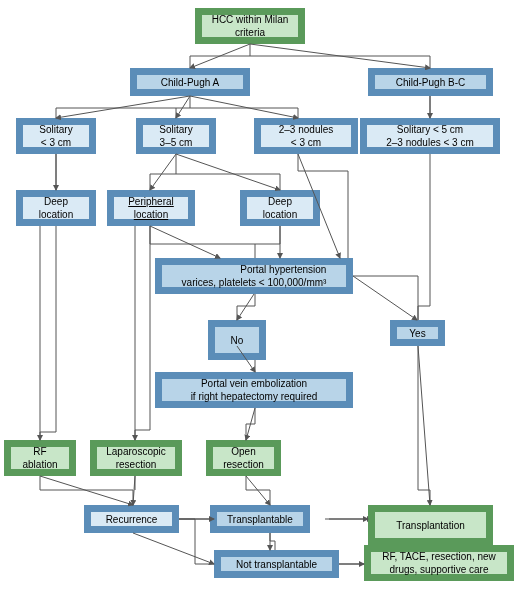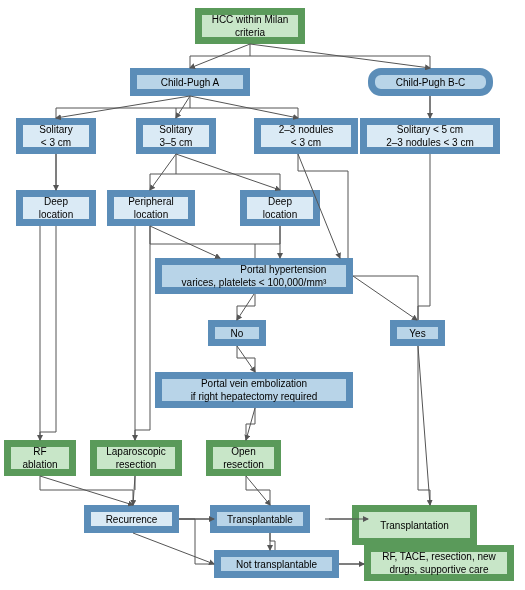--- a/index.html
+++ b/index.html
@@ -148,21 +148,21 @@
 
   <div class="box box-green" style="left:195px;top:8px;width:110px;height:36px;">
     <span>HCC
 within Milan criteria</span>
   </div>
 
   <div class="box box-blue" style="left:130px;top:68px;width:120px;height:28px;">
     <span>Child-Pugh A</span>
   </div>
 
-  <div class="box box-blue" style="left:368px;top:68px;width:125px;height:28px;border-radius:13px;">
+  <div class="box box-blue" style="left:368px;top:68px;width:125px;height:28px;">
     <span>Child-Pugh B-C</span>
   </div>
 
   <div class="box box-light-blue" style="left:16px;top:118px;width:80px;height:36px;">
     <span>Solitary<br>&lt; 3 cm</span>
   </div>
 
   <div class="box box-light-blue" style="left:136px;top:118px;width:80px;height:36px;">
     <span>Solitary<br>3–5 cm</span>
   </div>
@@ -172,33 +172,33 @@
   </div>
 
   <div class="box box-light-blue" style="left:360px;top:118px;width:140px;height:36px;">
     <span>Solitary &lt; 5 cm<br>2–3 nodules &lt; 3 cm</span>
   </div>
 
   <div class="box box-light-blue" style="left:16px;top:190px;width:80px;height:36px;">
     <span>Deep<br>location</span>
   </div>
 
-  <div class="box box-light-blue" style="left:107px;top:190px;width:88px;height:36px;">
+  <div class="box box-light-blue" style="left:107px;top:190px;width:88px;height:36px;text-decoration:underline;">
     <span>Peripheral<br>location</span>
   </div>
 
   <div class="box box-light-blue" style="left:240px;top:190px;width:80px;height:36px;">
     <span>Deep<br>location</span>
   </div>
 
   <div class="box box-blue" style="left:155px;top:258px;width:198px;height:36px;text-align:right;">
     <span>Portal hypertension<br>varices, platelets &lt; 100,000/mm³</span>
   </div>
 
-  <div class="box box-blue" style="left:208px;top:320px;width:58px;height:26px;">
+  <div class="box box-blue" style="left:208px;top:320px;width:58px;height:40px;">
     <span>No</span>
   </div>
 
   <div class="box box-blue" style="left:390px;top:320px;width:55px;height:26px;">
     <span>Yes</span>
   </div>
 
   <div class="box box-blue" style="left:155px;top:372px;width:198px;height:36px;">
     <span>Portal vein embolization<br>if right hepatectomy required</span>
   </div>
@@ -216,21 +216,21 @@
   </div>
 
   <div class="box box-light-blue" style="left:84px;top:505px;width:95px;height:28px;">
     <span>Recurrence</span>
   </div>
 
   <div class="box box-blue" style="left:210px;top:505px;width:100px;height:28px;">
     <span>Transplantable</span>
   </div>
 
-  <div class="box box-green" style="left:352px;top:505px;width:125px;height:40px;">
+  <div class="box box-green" style="left:368px;top:505px;width:125px;height:40px;">
     <span>Transplantation</span>
   </div>
 
   <div class="box box-blue" style="left:214px;top:550px;width:125px;height:28px;">
     <span>Not transplantable</span>
   </div>
 
   <div class="box box-green" style="left:364px;top:545px;width:150px;height:36px;">
     <span>RF, TACE, resection, new<br>drugs, supportive care</span>
   </div>

